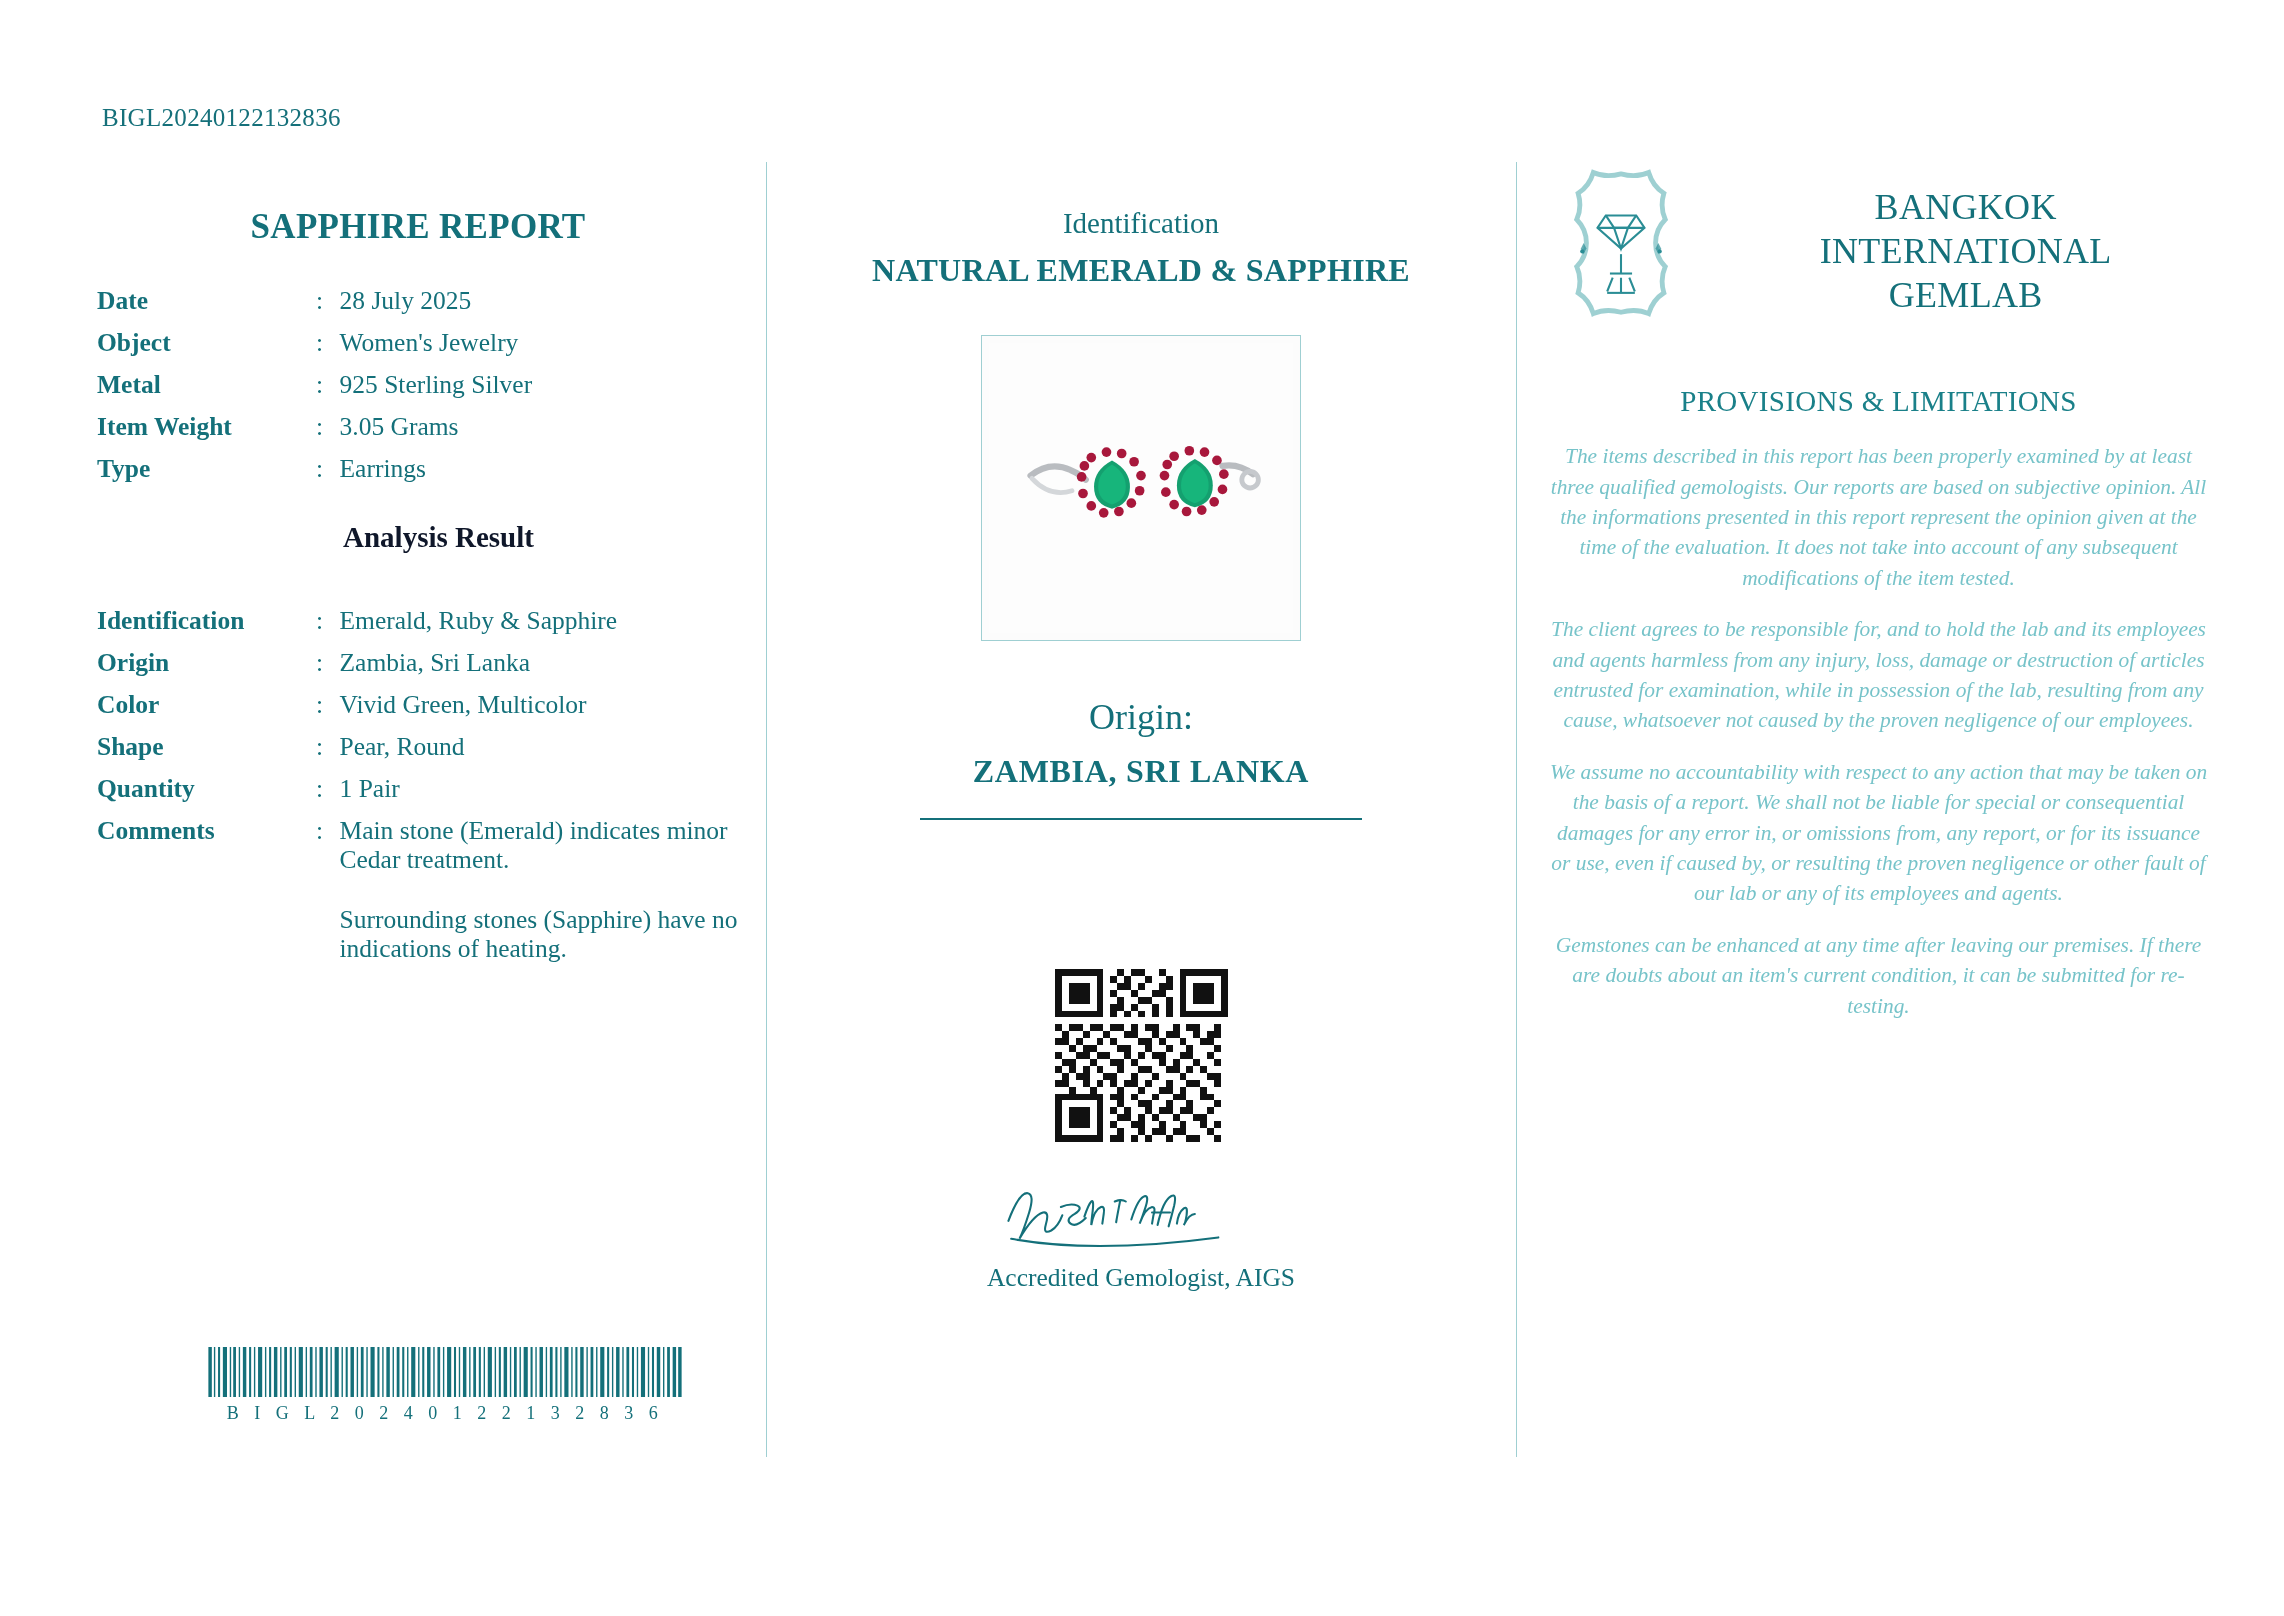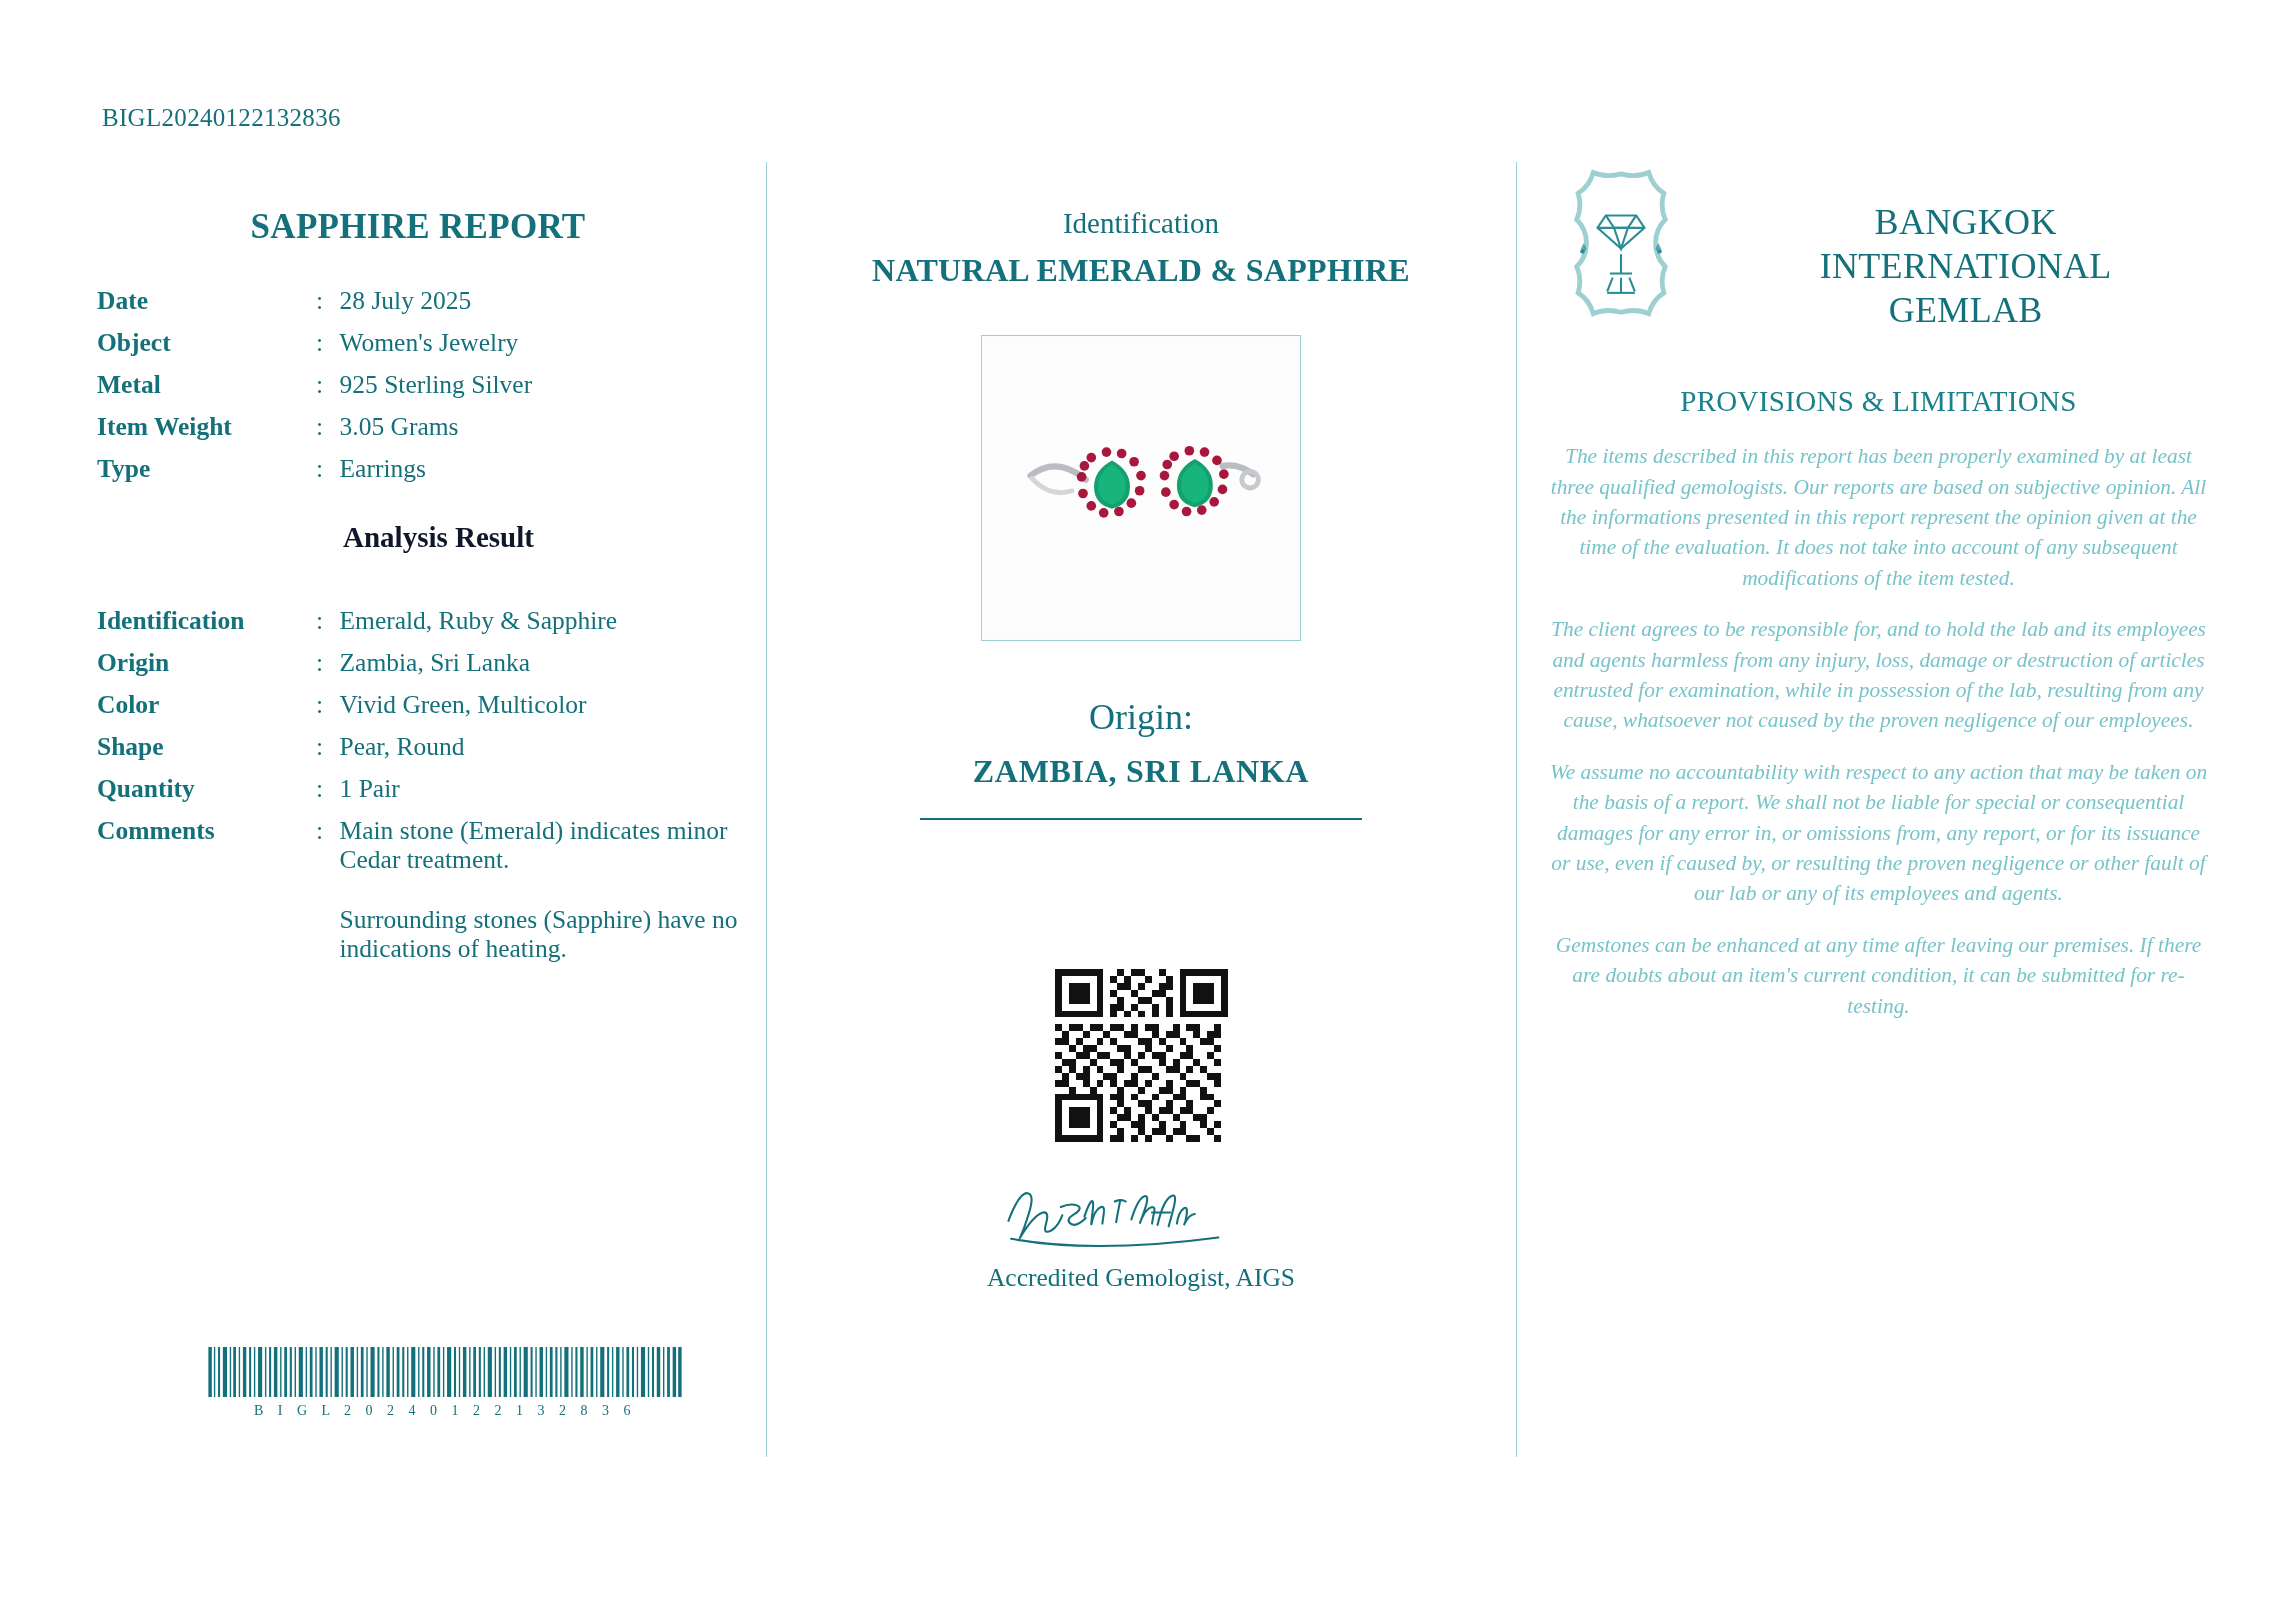--- a/index.html
+++ b/index.html
@@ -105,21 +105,21 @@
     width: 476px;
     text-align: center;
   }
   .barcode-bars {
     height: 50px;
     width: 476px;
     display: block;
   }
   .barcode-text {
     margin-top: 5.5px;
-    font-size: 14px;
+    font-size: 18px;
     letter-spacing: 5.5px;
     color: #14707a;
     font-family: "Liberation Serif", serif;
   }
 
   
   .col-mid {
     position: absolute;
     left: 780px;
     top: 207px;
@@ -190,21 +190,21 @@
   
   .col-right {
     position: absolute;
     left: 1530px;
     top: 164px;
     width: 697px;
     text-align: center;
   }
   .brand-row {
     display: flex;
-    align-items: flex-end;
+    align-items: center;
     justify-content: flex-start;
   }
   .brand-logo {
     width: 166px;
     height: 166px;
     flex: none;
     margin-left: 8.3px;
     margin-top: 2.8px;
   }
   .brand-name {

